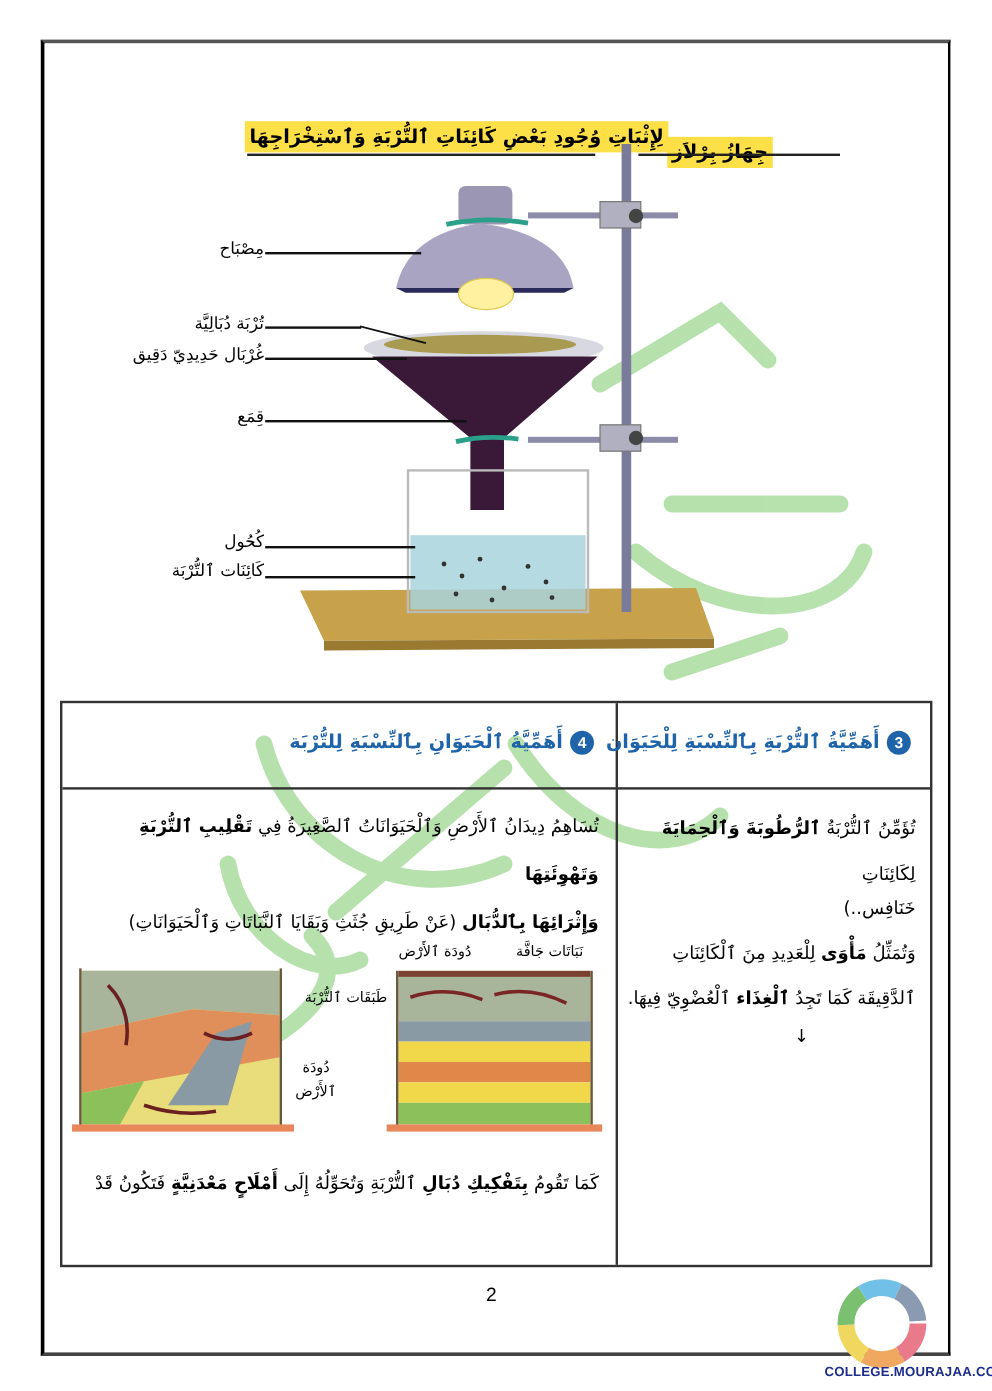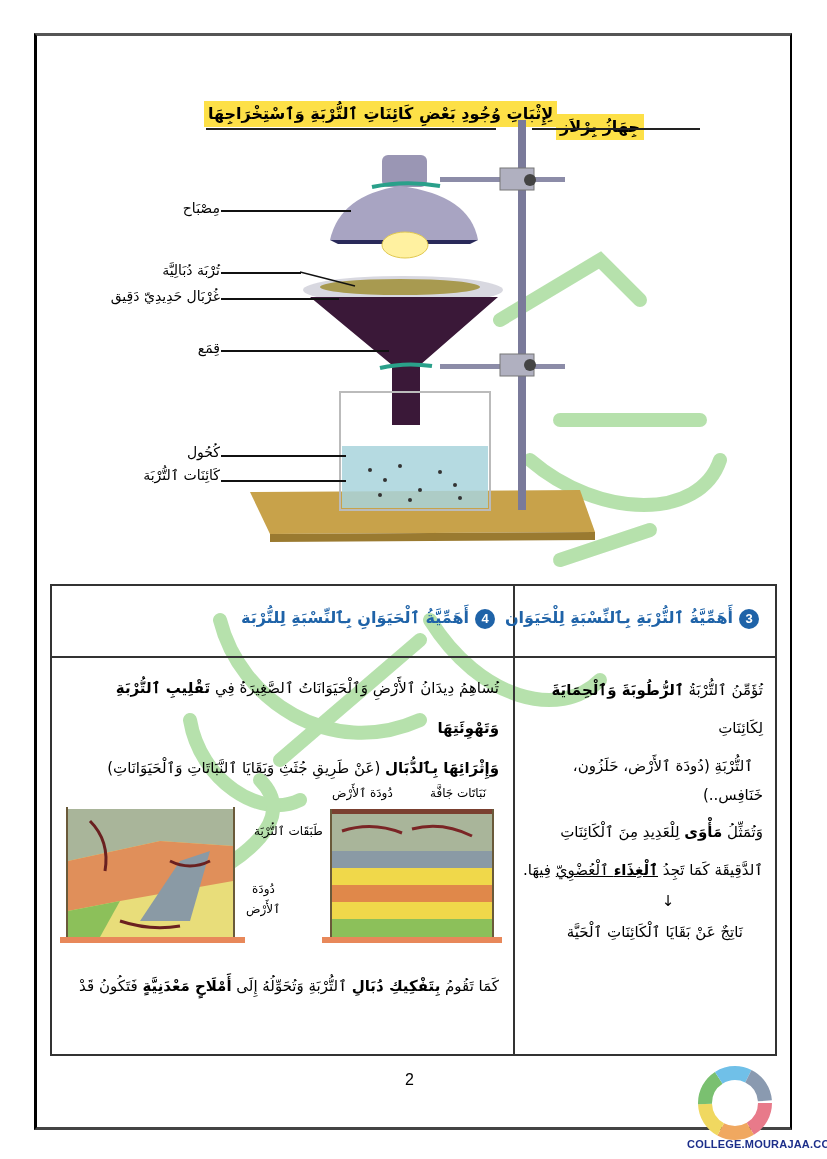--- a/index.html
+++ b/index.html
@@ -9,21 +9,21 @@
   .underline { position:absolute; height:2px; background:#222; }
   .label { position:absolute; direction:rtl; font-size:14px; white-space:nowrap; text-align:right; }
   .leader { position:absolute; height:1.5px; background:#111; }
   .tbl { position:absolute; left:50px; top:584px; width:727px; height:472px; border:2px solid #333; box-sizing:border-box; }
   .vdiv { position:absolute; left:461px; top:0; width:2px; height:100%; background:#333; }
   .hdiv { position:absolute; left:0; top:70px; width:100%; height:2px; background:#333; }
   .sec-title { position:absolute; direction:rtl; color:#1f63a8; font-weight:bold; font-size:16px; white-space:nowrap; }
   .num-badge { display:inline-block; width:20px; height:20px; border-radius:50%; background:#1f63a8; color:#fff; font-size:13px; text-align:center; line-height:20px; margin-left:6px; font-family:"Liberation Sans", sans-serif; vertical-align:middle; }
   .para { position:absolute; direction:rtl; font-size:15px; line-height:40px; text-align:right; }
   .para b { font-weight:bold; }
-  .u { text-decoration:underline; }
+  .u { }
   .page-num { position:absolute; left:405px; top:1071px; font-size:16px; font-family:"Liberation Sans", sans-serif; }
   .logo-text { position:absolute; left:687px; top:1138px; color:#1c2e8a; font-weight:bold; font-size:11px; font-family:"Liberation Sans", sans-serif; letter-spacing:0.2px; }
   .watermark { position:absolute; pointer-events:none; }
   .small-lbl { position:absolute; direction:rtl; font-size:12px; white-space:nowrap; }
 </style>
 </head>
 <body>
 
 <div class="frame"></div>
 
@@ -117,26 +117,24 @@
   <div class="sec-title" style="right:16px; top:22px;">
     <span class="num-badge">3</span><span>أَهَمِّيَّةُ ٱلتُّرْبَةِ بِٱلنِّسْبَةِ لِلْحَيَوَان</span>
   </div>
 
   <div class="sec-title" style="right:280px; top:22px;">
     <span class="num-badge">4</span><span>أَهَمِّيَّةُ ٱلْحَيَوَانِ بِٱلنِّسْبَةِ لِلتُّرْبَة</span>
   </div>
 
   <div class="para" style="right:12px; top:85px; width:250px; line-height:38px;">
     <div><span>تُؤَمِّنُ ٱلتُّرْبَةُ </span><b>ٱلرُّطُوبَةَ وَٱلْحِمَايَةَ</b><span> لِكَائِنَاتِ</span></div>
-    <div style="padding-right:10px;">ٱلتُّرْبَةِ (دُودَة ٱلأَرْض، حَلَزُون،</div>
     <div style="line-height:20px;">خَنَافِس..)</div>
     <div style="margin-top:8px;"><span>وَتُمَثِّلُ </span><b>مَأْوَى</b><span> لِلْعَدِيدِ مِنَ ٱلْكَائِنَاتِ</span></div>
     <div><span>ٱلدَّقِيقَة كَمَا تَجِدُ </span><b class="u">ٱلْغِذَاء</b><span class="u"> ٱلْعُضْوِيّ</span><span> فِيهَا.</span></div>
     <div style="text-align:center; line-height:24px; padding-left:60px;">↓</div>
-    <div style="padding-right:20px;">نَاتِجٌ عَنْ بَقَايَا ٱلْكَائِنَاتِ ٱلْحَيَّة</div>
   </div>
 
   <div class="para" style="right:276px; top:82px; width:440px;">
     <div><span>تُسَاهِمُ دِيدَانُ ٱلأَرْضِ وَٱلْحَيَوَانَاتُ ٱلصَّغِيرَةُ فِي </span><b>تَقْلِيبِ ٱلتُّرْبَةِ وَتَهْوِئَتِهَا</b></div>
     <div><b>وَإِثْرَائِهَا بِٱلدُّبَال</b><span> (عَنْ طَرِيقِ جُثَثِ وَبَقَايَا ٱلنَّبَاتَاتِ وَٱلْحَيَوَانَاتِ)</span></div>
   </div>
 
   <svg width="200" height="150" style="position:absolute; left:8px; top:215px;">
     <rect x="8" y="8" width="165" height="128" fill="#e8dd7a"></rect>
     <polygon points="8,8 173,8 173,45 100,40 8,60" fill="#a9b59a"></polygon>

